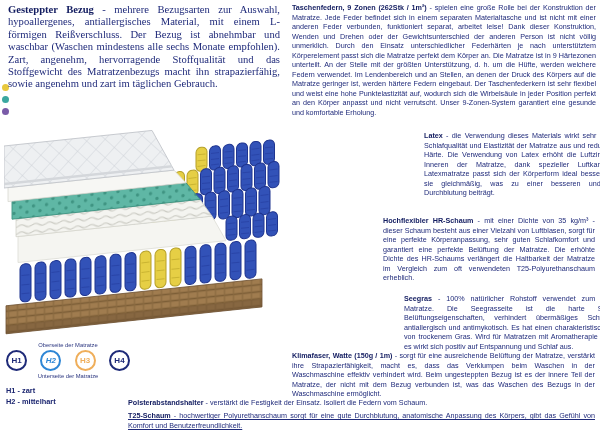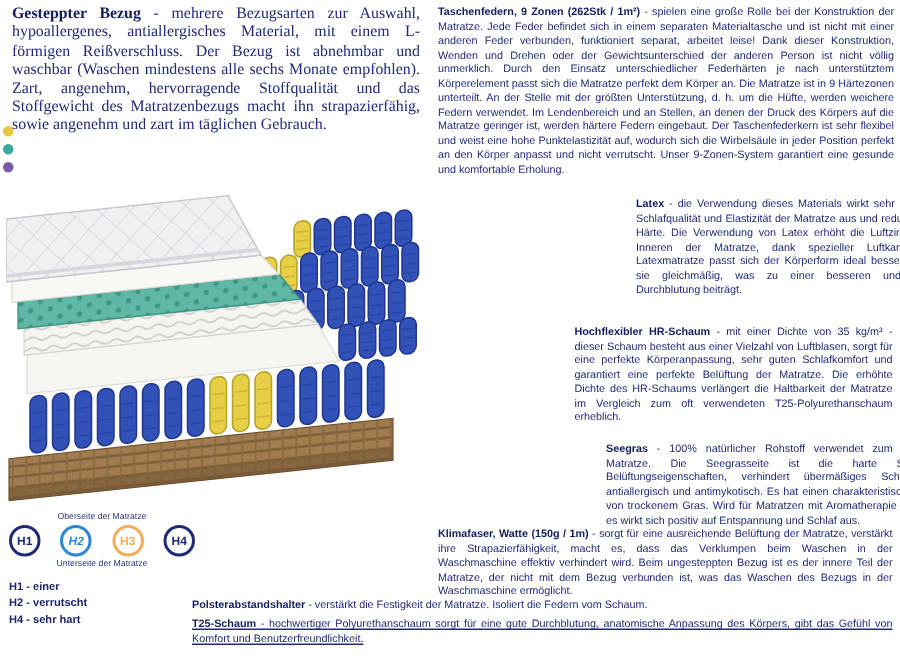--- a/index.html
+++ b/index.html
@@ -51,21 +51,21 @@
 <p class="para rc" id="p-taschenfedern"><b>Taschenfedern, 9 Zonen (262Stk / 1m²)</b><span> - spielen eine große Rolle bei der Konstruktion der Matratze. Jede Feder befindet sich in einem separaten Materialtasche und ist nicht mit einer anderen Feder verbunden, funktioniert separat, arbeitet leise! Dank dieser Konstruktion, Wenden und Drehen oder der Gewichtsunterschied der anderen Person ist nicht völlig unmerklich. Durch den Einsatz unterschiedlicher Federhärten je nach unterstütztem Körperelement passt sich die Matratze perfekt dem Körper an. Die Matratze ist in 9 Härtezonen unterteilt. An der Stelle mit der größten Unterstützung, d. h. um die Hüfte, werden weichere Federn verwendet. Im Lendenbereich und an Stellen, an denen der Druck des Körpers auf die Matratze geringer ist, werden härtere Federn eingebaut. Der Taschenfederkern ist sehr flexibel und weist eine hohe Punktelastizität auf, wodurch sich die Wirbelsäule in jeder Position perfekt an den Körper anpasst und nicht verrutscht. Unser 9-Zonen-System garantiert eine gesunde und komfortable Erholung.</span></p>
 
 <p class="para rc" id="p-latex"><b>Latex</b><span> - die Verwendung dieses Materials wirkt sehr gut auf die Schlafqualität und Elastizität der Matratze aus und reduziert deren Härte. Die Verwendung von Latex erhöht die Luftzirkulation im Inneren der Matratze, dank spezieller Luftkanäle. Eine Latexmatratze passt sich der Körperform ideal besser an, stützt sie gleichmäßig, was zu einer besseren und richtigen Durchblutung beiträgt.</span></p>
 
 <p class="para rc" id="p-hr"><b>Hochflexibler HR-Schaum</b><span> - mit einer Dichte von 35 kg/m³ - dieser Schaum besteht aus einer Vielzahl von Luftblasen, sorgt für eine perfekte Körperanpassung, sehr guten Schlafkomfort und garantiert eine perfekte Belüftung der Matratze. Die erhöhte Dichte des HR-Schaums verlängert die Haltbarkeit der Matratze im Vergleich zum oft verwendeten T25-Polyurethanschaum erheblich.</span></p>
 
 <p class="para rc" id="p-seegras"><b>Seegras</b><span> - 100% natürlicher Rohstoff verwendet zum Härten der Matratze. Die Seegrasseite ist die harte Seite, hat Belüftungseigenschaften, verhindert übermäßiges Schwitzen, ist antiallergisch und antimykotisch. Es hat einen charakteristischen Geruch von trockenem Gras. Wird für Matratzen mit Aromatherapie verwendet - es wirkt sich positiv auf Entspannung und Schlaf aus.</span></p>
 
 <p class="para rc" id="p-klimafaser"><b>Klimafaser, Watte (150g / 1m)</b><span> - sorgt für eine ausreichende Belüftung der Matratze, verstärkt ihre Strapazierfähigkeit, macht es, dass das Verklumpen beim Waschen in der Waschmaschine effektiv verhindert wird. Beim ungesteppten Bezug ist es der innere Teil der Matratze, der nicht mit dem Bezug verbunden ist, was das Waschen des Bezugs in der Waschmaschine ermöglicht.</span></p>
 
-<p class="para bc" id="p-polster"><b>Polsterabstandshalter</b><span> - verstärkt die Festigkeit der Matratze. Isoliert die Federn vom Schaum.</span></p>
+<p class="para bc" id="p-polster"><b>Polsterabstandshalter</b><span> - verstärkt die Festigkeit der Einsatz. Isoliert die Federn vom Schaum.</span></p>
 
 <p class="para bc" id="p-t25"><b>T25-Schaum</b><span> - hochwertiger Polyurethanschaum sorgt für eine gute Durchblutung, anatomische Anpassung des Körpers, gibt das Gefühl von Komfort und Benutzerfreundlichkeit.</span></p>
 
 <div id="mattress-wrap">
   <svg viewBox="0 0 288 216" aria-hidden="true">
     <defs>
       <pattern id="quiltP" width="13" height="13" patternUnits="userSpaceOnUse" patternTransform="rotate(45)">
         <rect width="13" height="13" fill="var(--c-quilt,#eef0f2)"></rect>
         <path d="M0 0H13M0 0V13" stroke="var(--c-quilt-line,#cfd2d8)" stroke-width="1" fill="none"></path>
       </pattern>
@@ -194,17 +194,16 @@
 <div id="legend">
   <div class="legend-cap">Oberseite der Matratze</div>
   <div class="h-row">
     <div class="h-circle" style="border-color: rgb(30, 42, 120); color: rgb(30, 42, 120);">H1</div>
     <div class="h-circle" style="border-color: rgb(46, 134, 213); color: rgb(46, 134, 213); font-style: italic;">H2</div>
     <div class="h-circle" style="border-color: rgb(239, 174, 90); color: rgb(239, 174, 90);">H3</div>
     <div class="h-circle" style="border-color: rgb(30, 42, 120); color: rgb(30, 42, 120);">H4</div>
   </div>
   <div class="legend-cap">Unterseite der Matratze</div>
   <div class="h-list">
-    <div class="h-item">H1 - einer</div>
-    <div class="h-item">H2 - verrutscht</div>
-    <div class="h-item">H4 - sehr hart</div>
+    <div class="h-item">H1 - zart</div>
+    <div class="h-item">H2 - mittelhart</div>
   </div>
 </div>
 
 </body></html>

